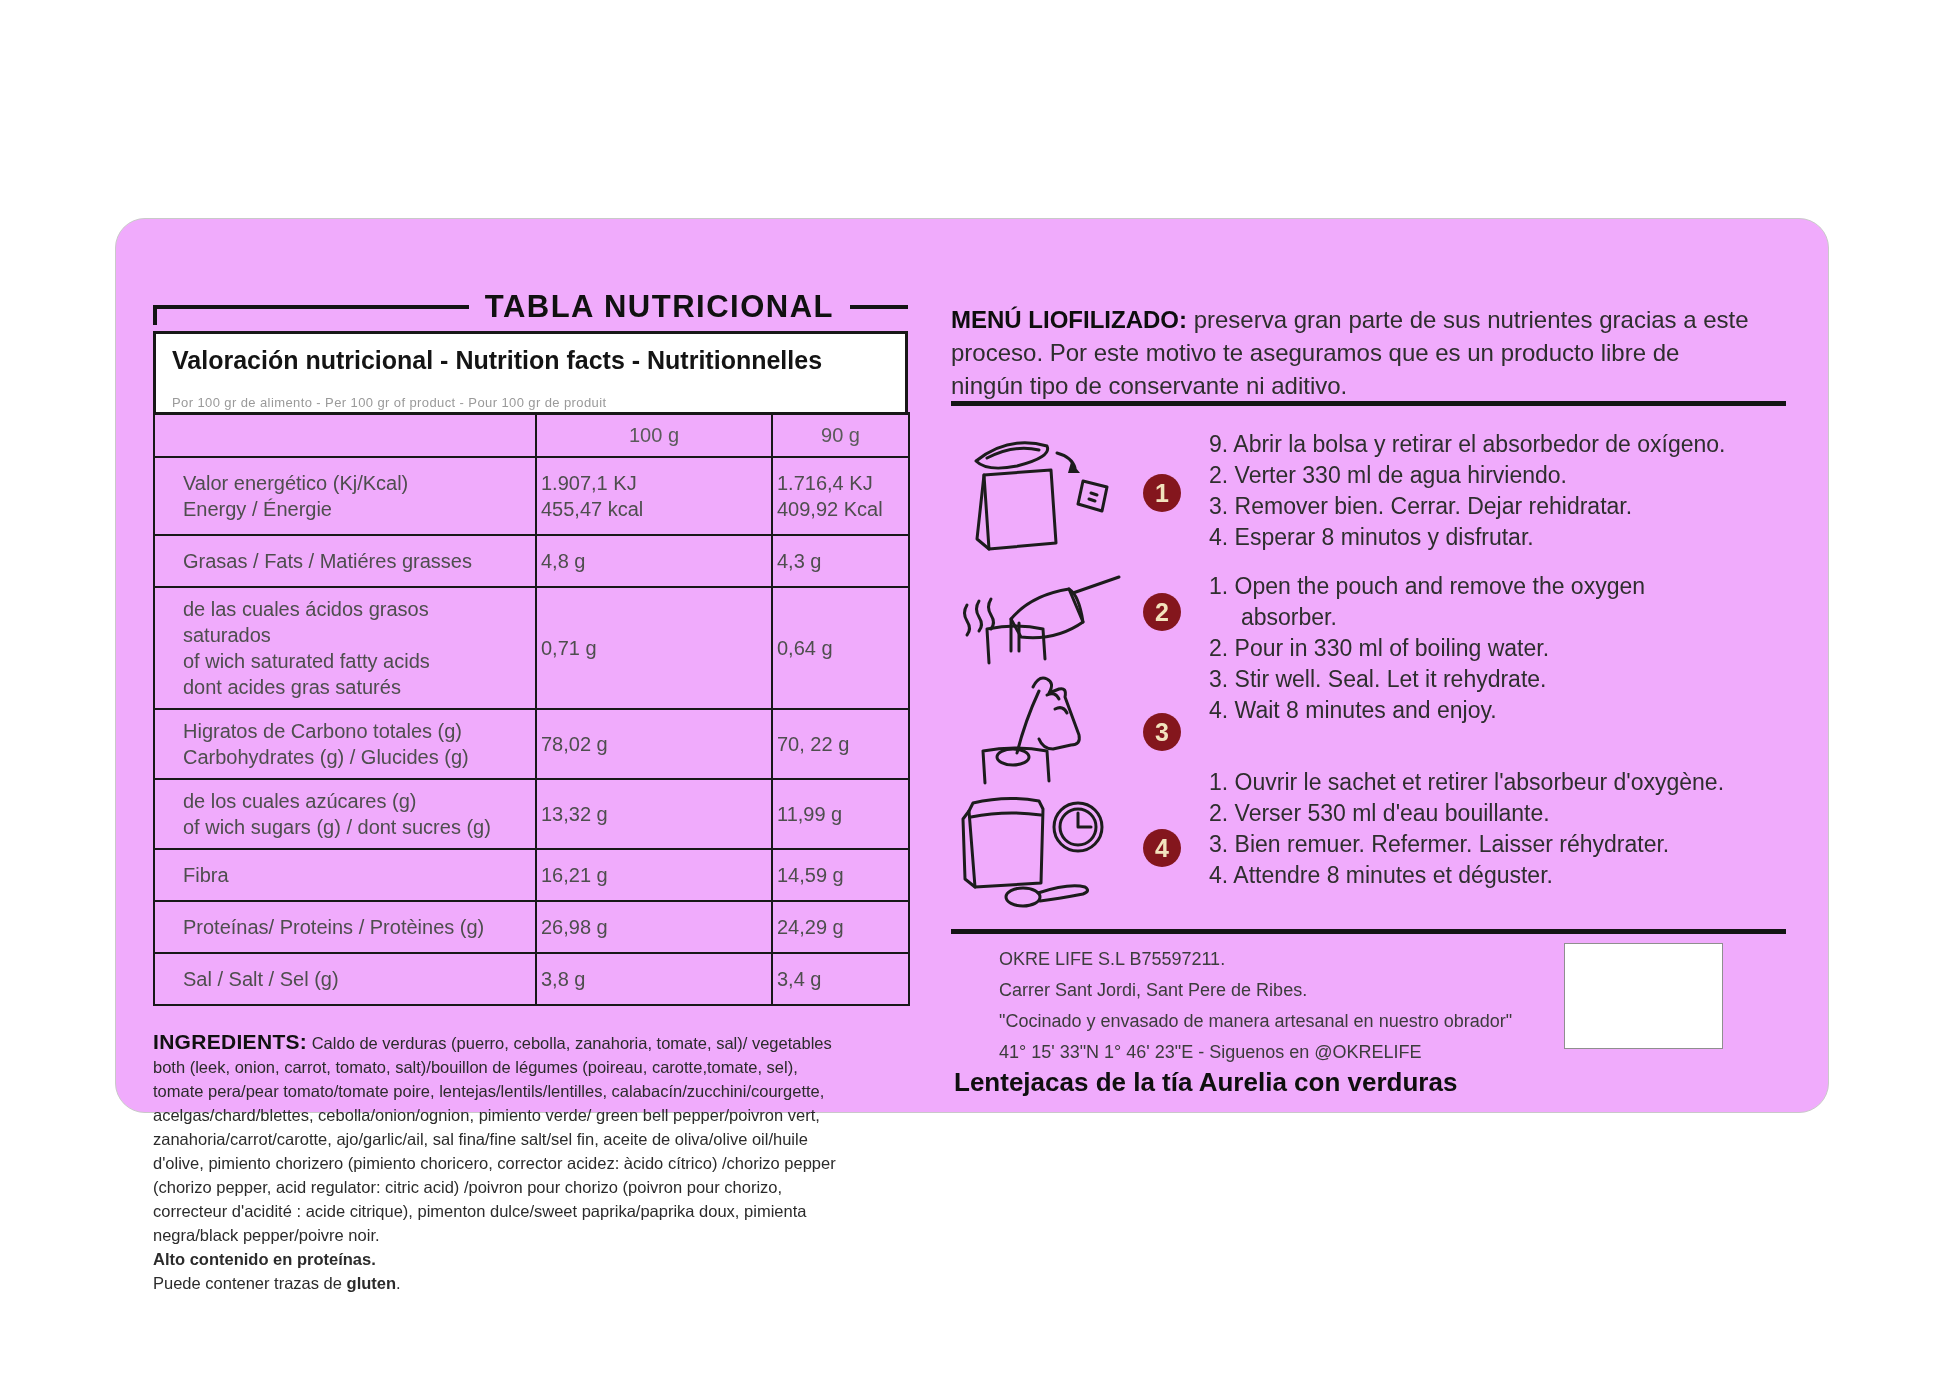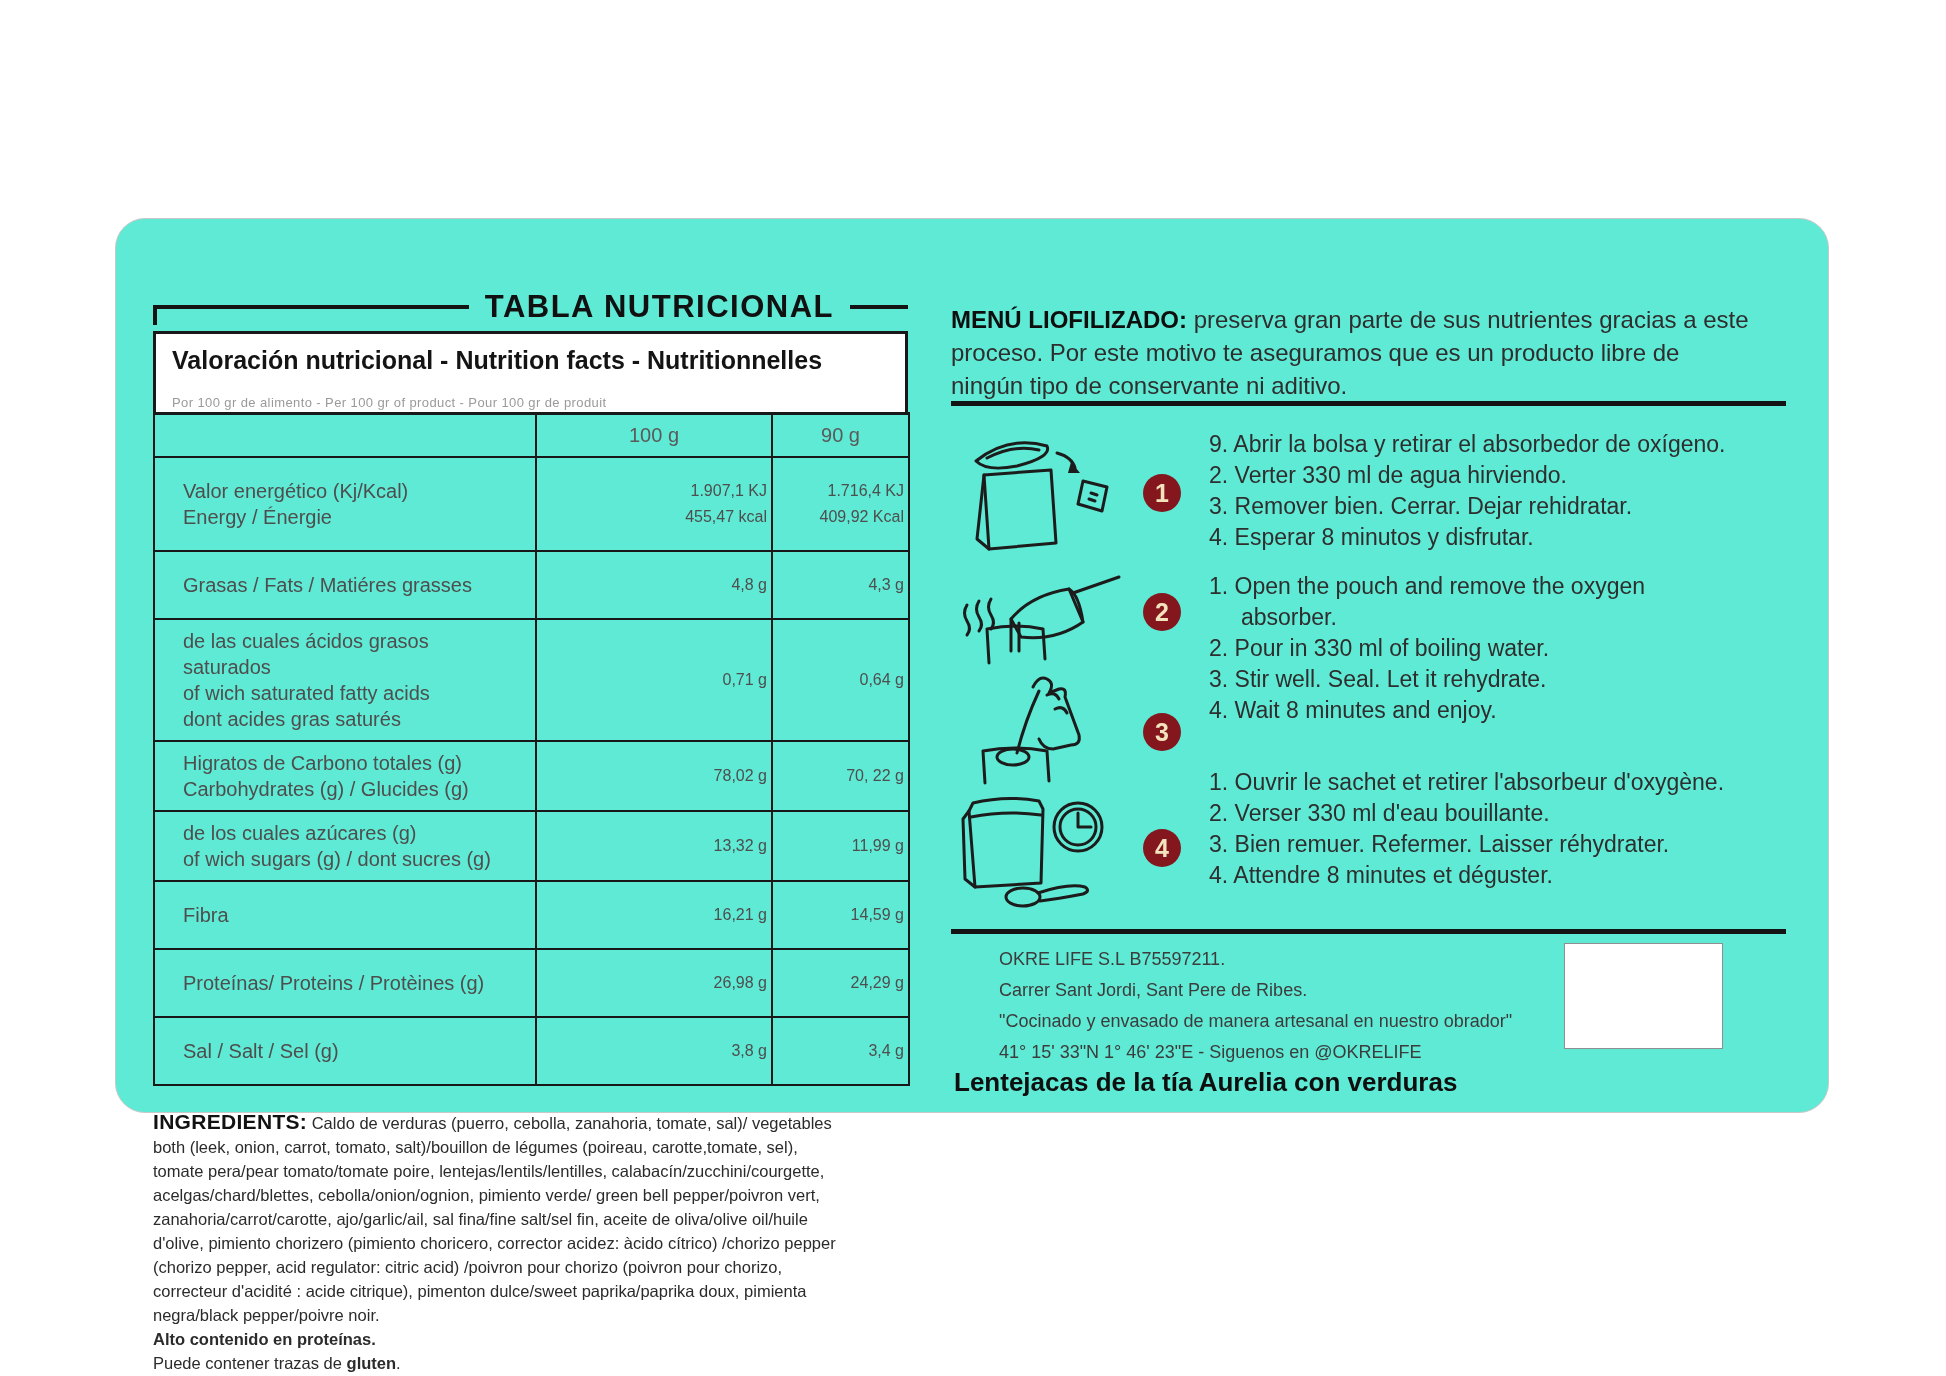--- a/index.html
+++ b/index.html
@@ -3,39 +3,39 @@
 <meta charset="utf-8">
 <style>
   html,body { margin:0; padding:0; background:#ffffff; }
   body {
     width:1946px; height:1376px; position:relative; overflow:hidden;
     font-family:"Liberation Sans","DejaVu Sans",sans-serif; color:#222;
     -webkit-font-smoothing:antialiased;
   }
   .label-card {
     position:absolute; left:115px; top:218px; width:1712px; height:893px;
-    background:#5eead4; border:1.5px solid #c9c9c9; border-radius:30px;
+    background:#f0abfc; border:1.5px solid #c9c9c9; border-radius:30px;
   }
   
   .left-col { position:absolute; left:37px; top:70px; width:755px; }
   .nutri-title-row { display:flex; align-items:center; width:100%; margin-bottom:6px; }
   .tline { height:4px; background:#141414; }
   .tline-left { flex:1; position:relative; }
   .tline-left::before { content:''; position:absolute; left:0; top:0; width:4px; height:20px; background:#141414; }
   .tline-right { width:58px; }
   .nutri-title { font-size:31px; font-weight:800; letter-spacing:1.5px; color:#111; margin:0 16px; white-space:nowrap; }
   .nutri-head { border:3px solid #181818; padding:12px 16px 2px; background:#fff; }
   .head-main { font-size:25px; font-weight:700; color:#141414; }
   .head-sub  { font-size:13px; color:#9a9a9a; margin-top:20px; letter-spacing:.4px; }
   table.nutri { border-collapse:collapse; width:100%; margin-top:-3px; table-layout:fixed;border-radius:9px; }
   table.nutri col.c-lab { width:382px; } table.nutri col.c-100 { width:236px; } table.nutri col.c-90 { width:137px; }
   table.nutri th, table.nutri td { border:2.5px solid #181818; }
   table.nutri th { height:40px; font-weight:400; font-size:20px; color:#5a5a5a; text-align:center; }
   td.lab { font-size:20px; color:#4e4e4e; padding:8px 28px; white-space:pre-line; line-height:26px; text-align:left; }
-  td.val { font-size:16px; color:#4e4e4e; text-align:right; white-space:pre-line; line-height:26px; padding:20px 4px; }
+  td.val { font-size:20px; color:#4e4e4e; text-align:left; white-space:pre-line; line-height:26px; padding:12px 4px; }
   .ingredients { margin-top:24px; width:690px; font-size:16.5px; line-height:24px; color:#2b2b2b; }
   .ingredients .ing-head { font-size:21px; font-weight:800; color:#111; letter-spacing:.3px; }
   .ing-note-bold { font-weight:700; }
   
   .intro { position:absolute; left:835px; top:60px; width:805px; font-size:24px; line-height:33px; color:#2e2e2e; }
   .intro b { color:#0e0e0e; }
   .rule { position:absolute; left:835px; width:835px; height:5px; background:#141414; }
   .rule-1 { top:182px; } .rule-2 { top:710px; }
   .instructions { position:absolute; left:835px; top:200px; width:835px; height:508px; }
   .instr-icon { position:absolute; }
@@ -196,21 +196,21 @@
         <div class="step-line">4. Esperar 8 minutos y disfrutar.</div>
       </div>
     <div class="steps steps-en" style="top:152px;">
         <div class="step-line">1. Open the pouch and remove the oxygen absorber.</div>
         <div class="step-line">2. Pour in 330 ml of boiling water.</div>
         <div class="step-line">3. Stir well. Seal. Let it rehydrate.</div>
         <div class="step-line">4. Wait 8 minutes and enjoy.</div>
       </div>
     <div class="steps steps-fr" style="top:348px;">
         <div class="step-line">1. Ouvrir le sachet et retirer l'absorbeur d'oxygène.</div>
-        <div class="step-line">2. Verser 330 ml d'eau bouillante.</div>
+        <div class="step-line">2. Verser 530 ml d'eau bouillante.</div>
         <div class="step-line">3. Bien remuer. Refermer. Laisser réhydrater.</div>
         <div class="step-line">4. Attendre 8 minutes et déguster.</div>
       </div>
   </div>
 
   <div class="rule rule-2"></div>
 
   <div class="company">
     <div>OKRE LIFE S.L B75597211.</div>
     <div>Carrer Sant Jordi, Sant Pere de Ribes.</div>

